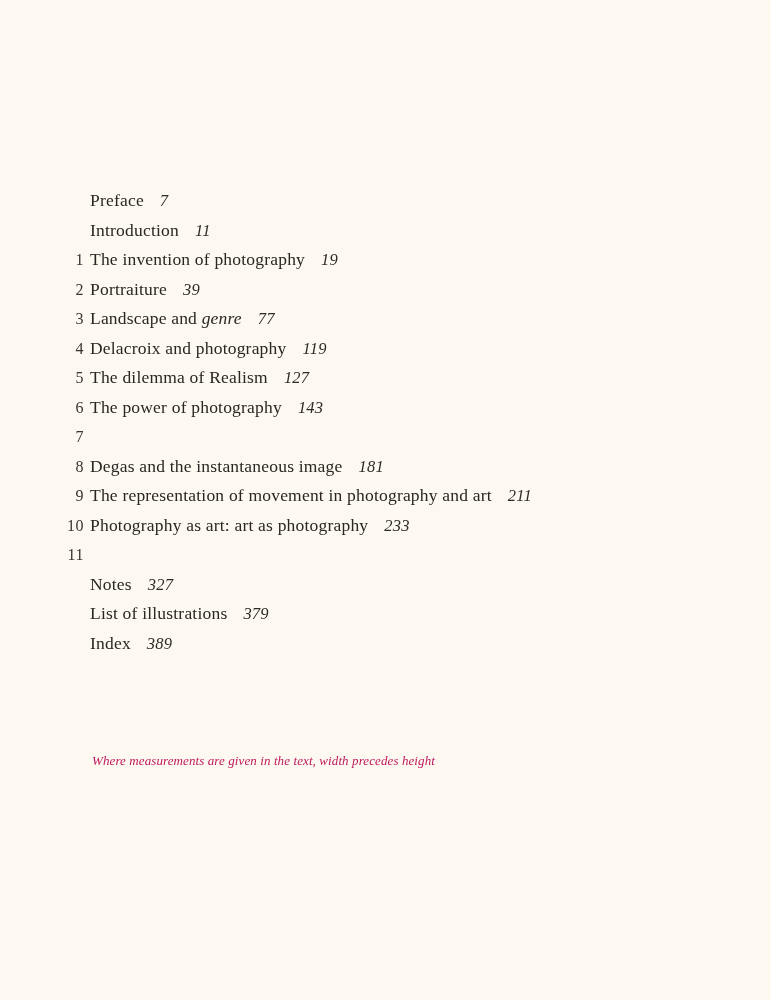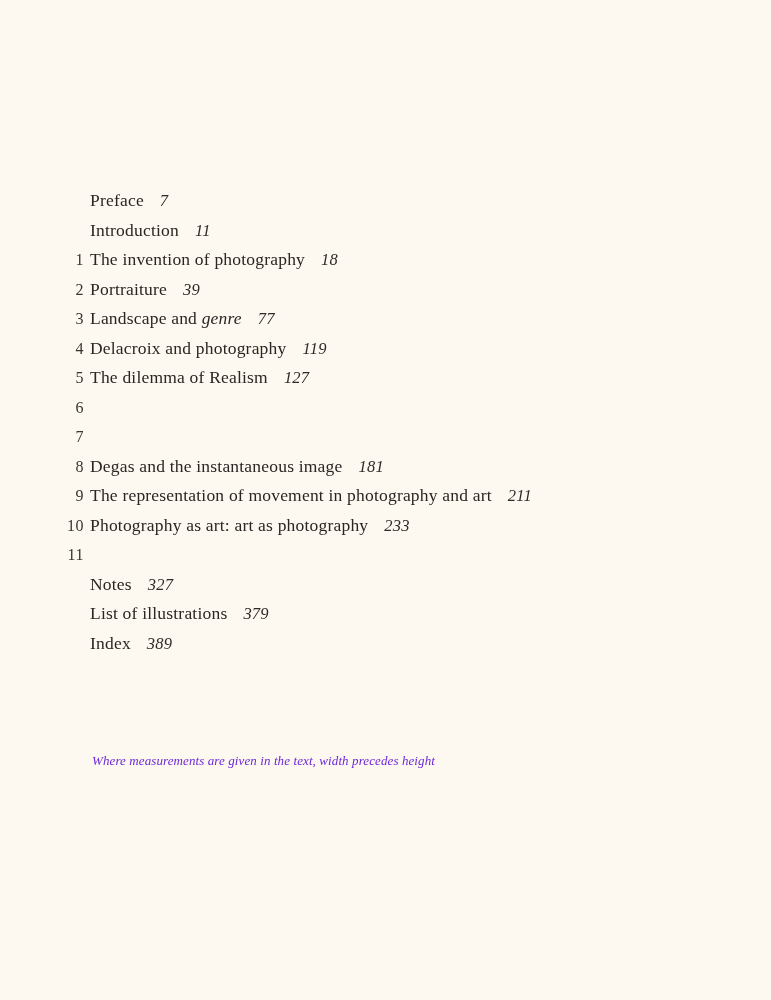--- a/index.html
+++ b/index.html
@@ -48,58 +48,59 @@
       font-size: 16.5px;
       color: #2e2a27;
     }
     .it { font-style: italic; margin-top: 12px; }
     .note {
       position: absolute;
       left: 92px;
       top: 753px;
       font-size: 13px;
       font-style: italic;
-      color: #6d28d9;
+      color: #be185d;
       letter-spacing: 0.1px;
     }
   </style>
 </head>
 <body>
 
 <div class="toc">
   <div class="toc-row">
     <span class="toc-num"></span>
     <span class="toc-title"><span>Preface</span><span class="toc-page">7</span></span>
   </div>
   <div class="toc-row">
     <span class="toc-num"></span>
     <span class="toc-title"><span>Introduction</span><span class="toc-page">11</span></span>
   </div>
   <div class="toc-row">
     <span class="toc-num">1</span>
-    <span class="toc-title"><span>The invention of photography</span><span class="toc-page">18</span></span>
+    <span class="toc-title"><span>The invention of photography</span><span class="toc-page">19</span></span>
   </div>
   <div class="toc-row">
     <span class="toc-num">2</span>
     <span class="toc-title"><span>Portraiture</span><span class="toc-page">39</span></span>
   </div>
   <div class="toc-row">
     <span class="toc-num">3</span>
     <span class="toc-title"><span style="white-space:pre">Landscape and </span><span class="it">genre</span><span class="toc-page">77</span></span>
   </div>
   <div class="toc-row">
     <span class="toc-num">4</span>
     <span class="toc-title"><span>Delacroix and photography</span><span class="toc-page">119</span></span>
   </div>
   <div class="toc-row">
     <span class="toc-num">5</span>
     <span class="toc-title"><span>The dilemma of Realism</span><span class="toc-page">127</span></span>
   </div>
   <div class="toc-row">
     <span class="toc-num">6</span>
+    <span class="toc-title"><span>The power of photography</span><span class="toc-page">143</span></span>
   </div>
   <div class="toc-row">
     <span class="toc-num">7</span>
   </div>
   <div class="toc-row">
     <span class="toc-num">8</span>
     <span class="toc-title"><span>Degas and the instantaneous image</span><span class="toc-page">181</span></span>
   </div>
   <div class="toc-row">
     <span class="toc-num">9</span>

